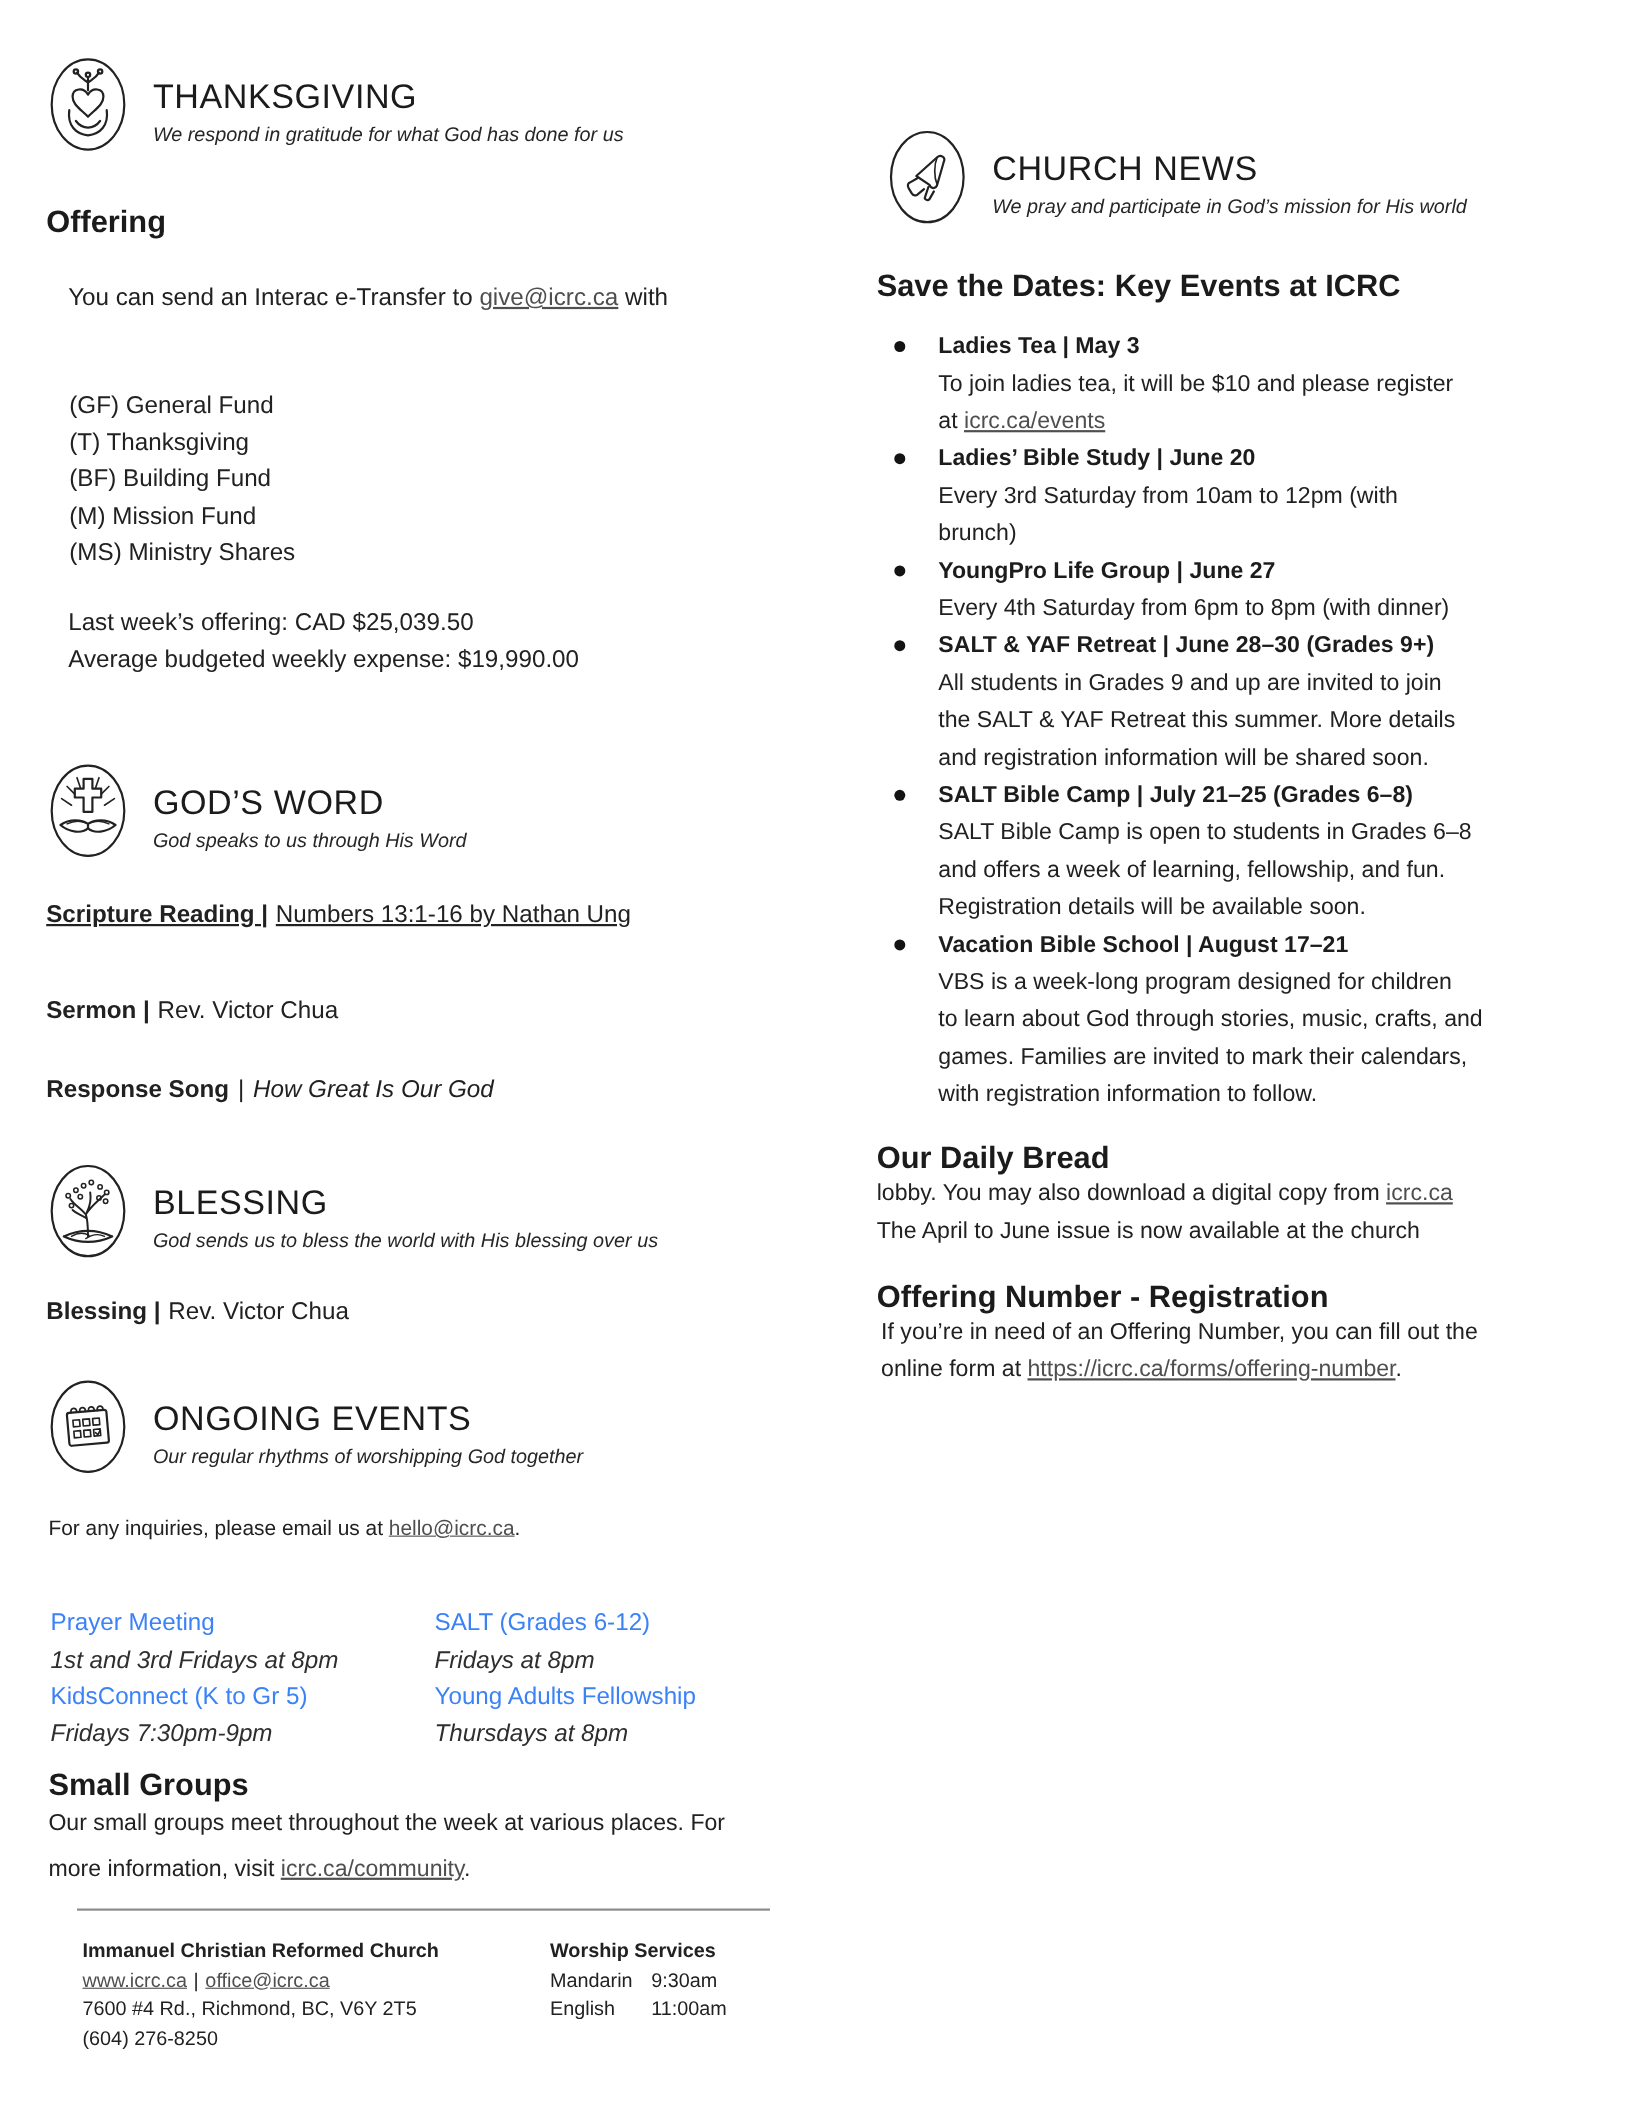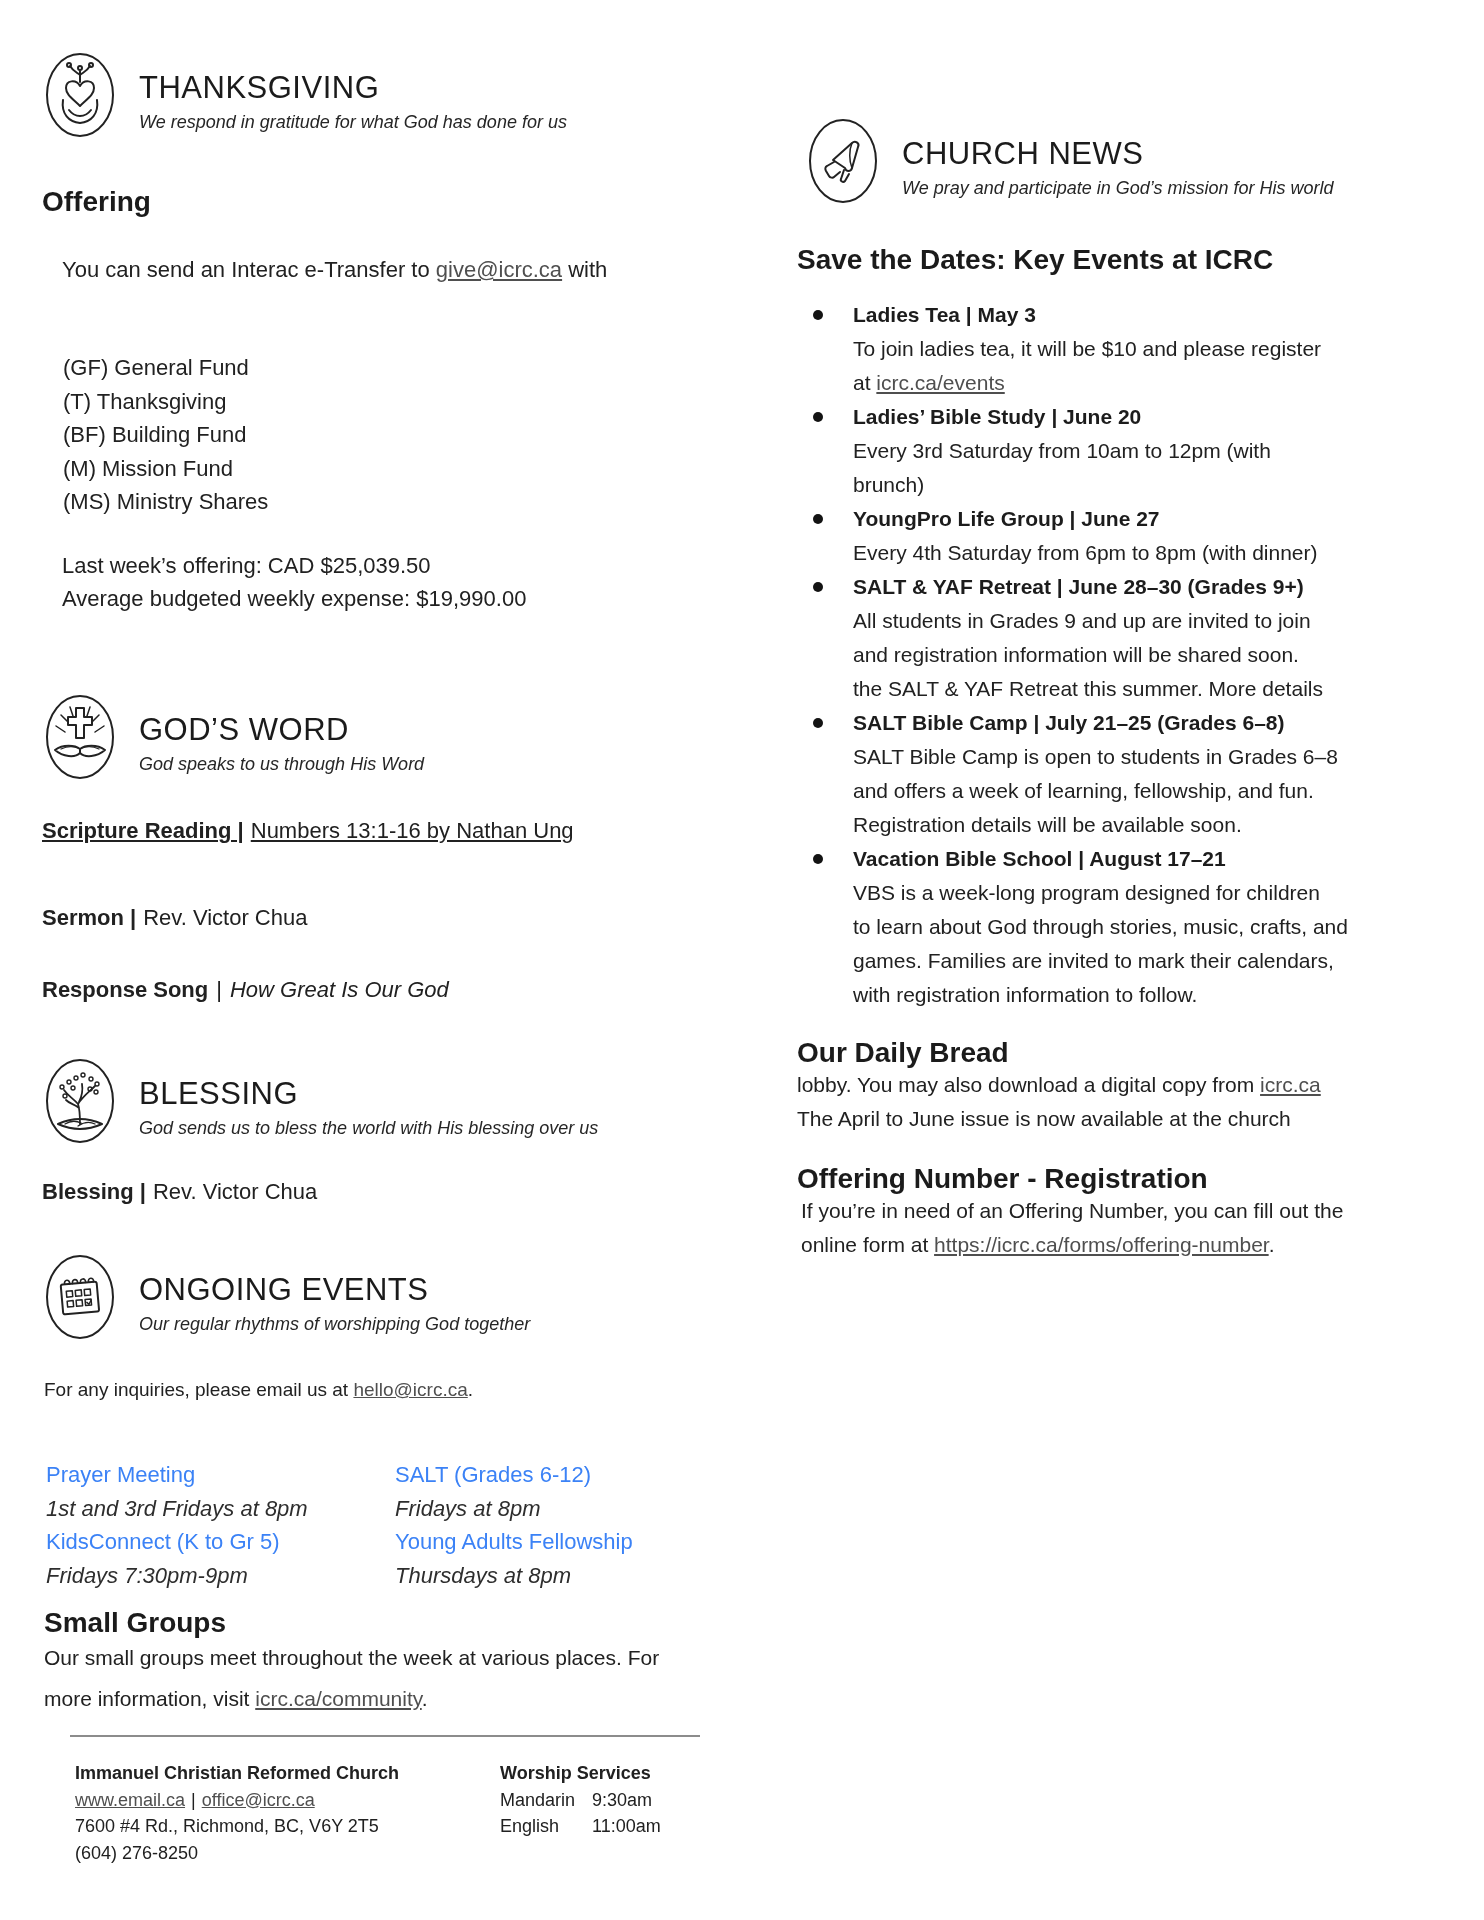--- a/index.html
+++ b/index.html
@@ -196,21 +196,21 @@
 
   <div class="abs" id="sg-para">
     <div>Our small groups meet throughout the week at various places. For</div>
     <div><span>more information, visit </span><span class="link">icrc.ca/community</span><span>.</span></div>
   </div>
 
   <div class="abs" id="divider"></div>
 
   <div class="abs" id="footer-l">
     <div class="f-name">Immanuel Christian Reformed Church</div>
-    <div><span class="link">www.email.ca</span><span class="f-sep">|</span><span class="link">office@icrc.ca</span></div>
+    <div><span class="link">www.icrc.ca</span><span class="f-sep">|</span><span class="link">office@icrc.ca</span></div>
     <div>7600 #4 Rd., Richmond, BC, V6Y 2T5</div>
     <div>(604) 276-8250</div>
   </div>
 
   <div class="abs" id="footer-r">
     <div class="f-name">Worship Services</div>
     <div class="f-services">
       <div>Mandarin</div>
       <div>9:30am</div>
       <div>English</div>
@@ -249,22 +249,22 @@
     </div>
 
     <div class="event">
       <div class="ev-title">YoungPro Life Group | June 27</div>
       <div>Every 4th Saturday from 6pm to 8pm (with dinner)</div>
     </div>
 
     <div class="event">
       <div class="ev-title">SALT &amp; YAF Retreat | June 28–30 (Grades 9+)</div>
       <div>All students in Grades 9 and up are invited to join</div>
+      <div>the SALT &amp; YAF Retreat this summer. More details</div>
       <div>and registration information will be shared soon.</div>
-      <div>the SALT &amp; YAF Retreat this summer. More details</div>
     </div>
 
     <div class="event">
       <div class="ev-title">SALT Bible Camp | July 21–25 (Grades 6–8)</div>
       <div>SALT Bible Camp is open to students in Grades 6–8</div>
       <div>and offers a week of learning, fellowship, and fun.</div>
       <div>Registration details will be available soon.</div>
     </div>
 
     <div class="event">

